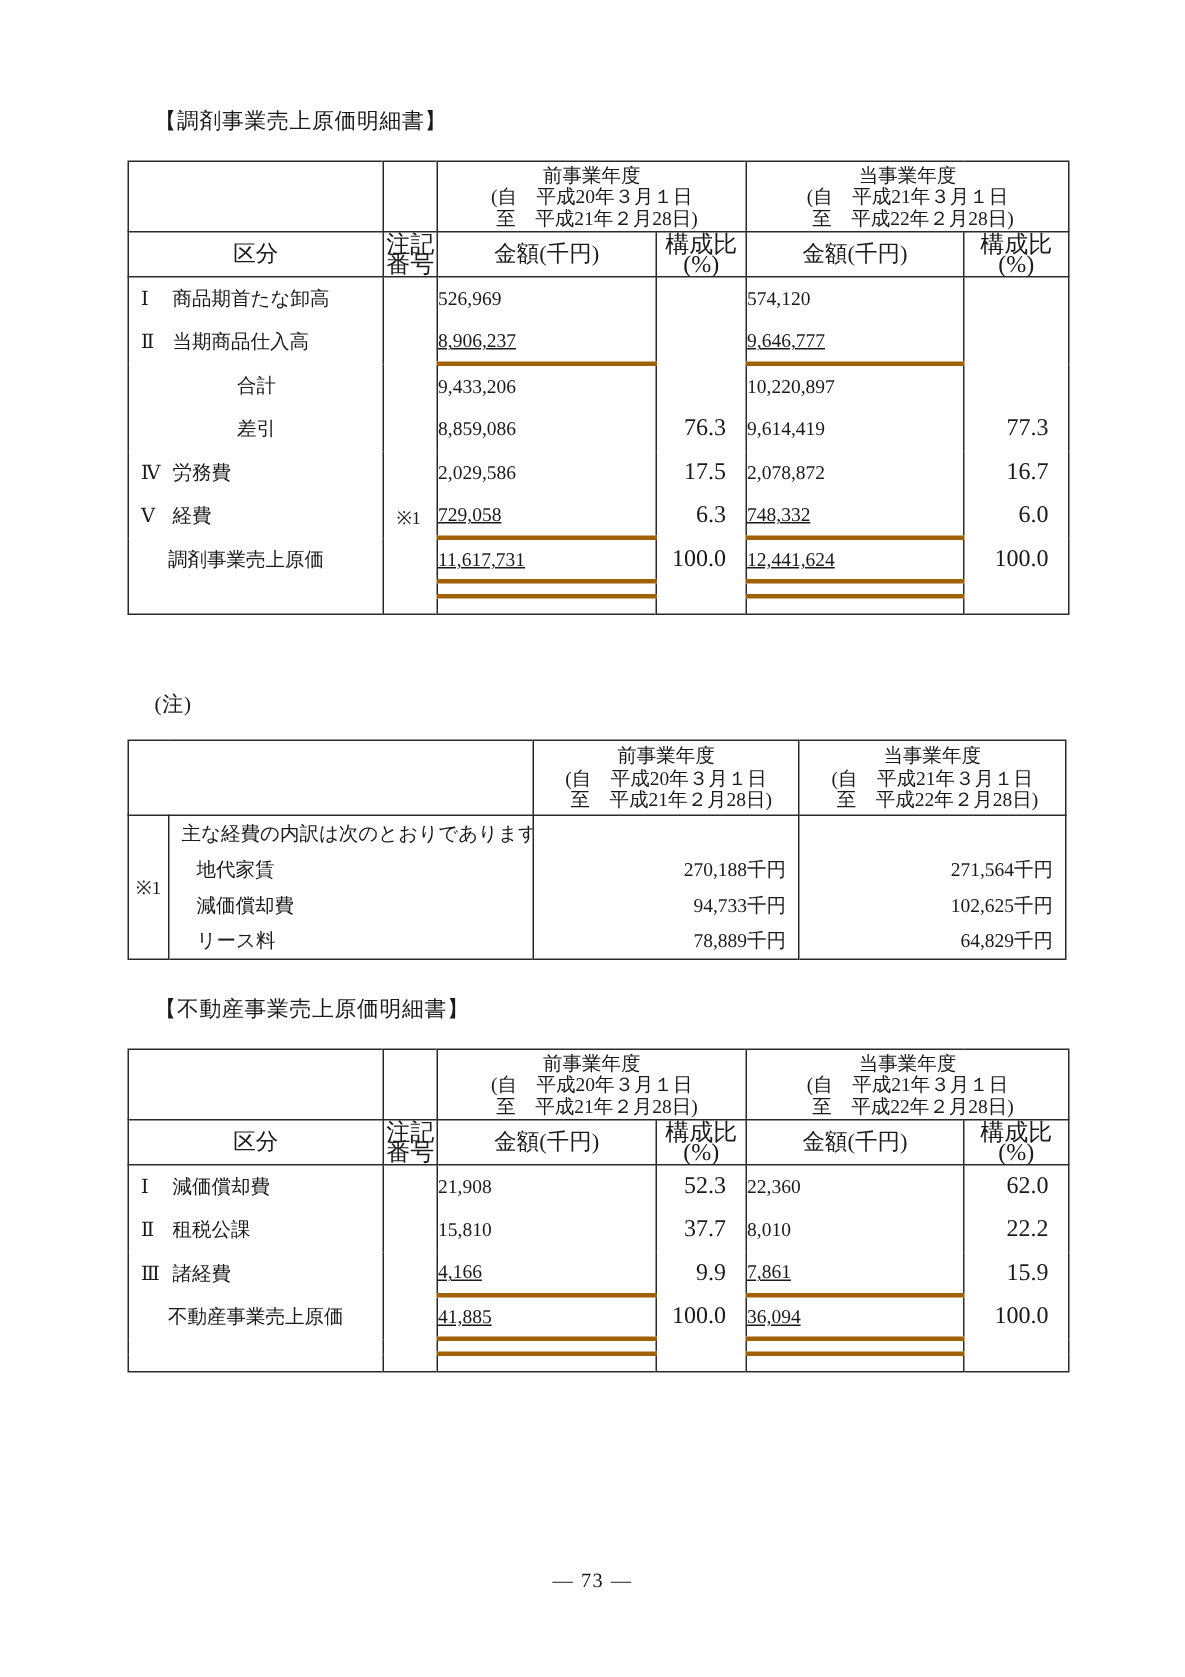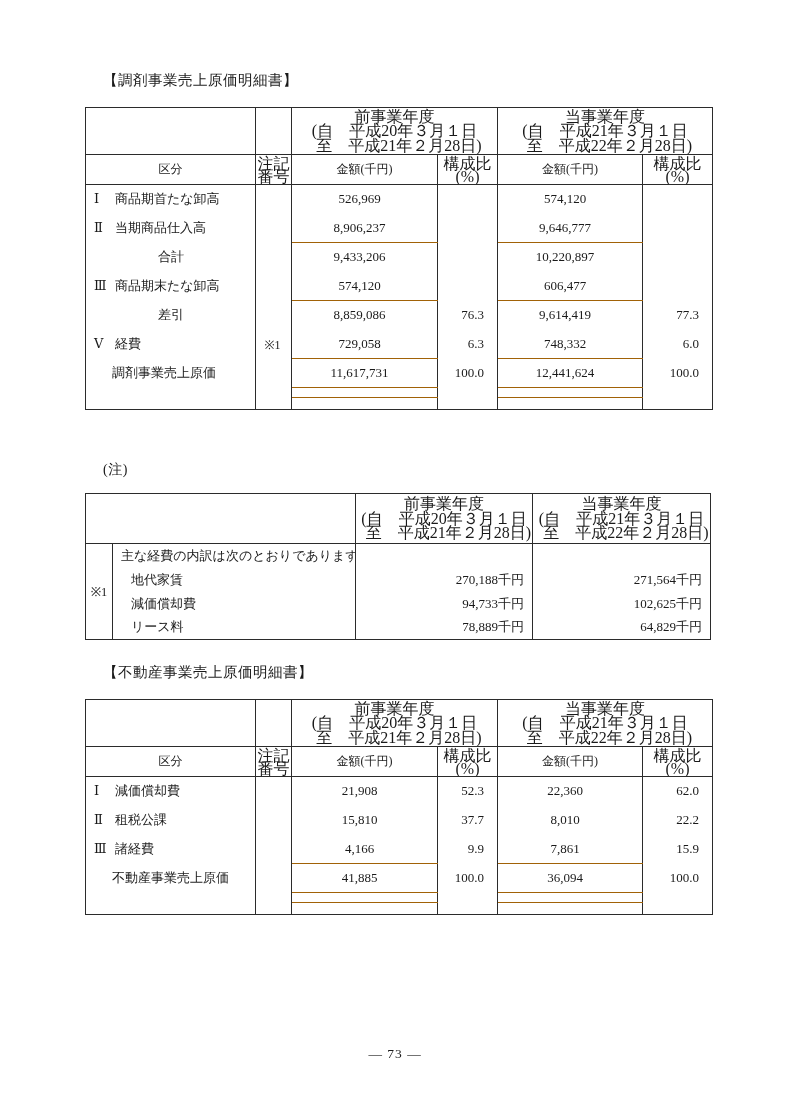--- a/index.html
+++ b/index.html
@@ -25,34 +25,34 @@
 
   
   .cost-table { left: 85px; width: 627px; border: 1px solid #2b2b2b; }
   #table1 { top: 107px; }
   #table2 { top: 699px; }
 
   .cost-table tr.hr1 td { height: 47px; border-bottom: 1px solid #2b2b2b; }
   .cost-table tr.hr2 td { height: 30px; border-bottom: 1px solid #2b2b2b; }
   .cost-table tr.dr  td { height: 29px; }
 
-  .hcell { text-align: center; font-size: 12px; }
+  .hcell { text-align: center; font-size: 15px; }
   .h2line { text-align: center; font-size: 16px; line-height: 13px; }
-  .period { text-align: center; font-size: 16px; line-height: 14.5px; padding-top: 1px; }
+  .period { text-align: center; font-size: 13px; line-height: 14.5px; padding-top: 1px; }
   .period .p-range { display: inline-block; text-align: center; }
   .period .p-to { margin-left: 0.55em; }
 
   td.lbl { padding-left: 8px; white-space: nowrap; }
   td.lbl .rn { display: inline-block; width: 21px; }
   td.lbl.sub { padding-left: 72px; }
   td.lbl.tot { padding-left: 26px; }
   td.noteref { text-align: center; font-size: 12px; padding-right: 2px; }
-  td.amt { text-align: center; padding-right: 10px; font-size: 13px; }
-  td.pct { text-align: right; padding-right: 13px; font-size: 13px; }
-  td.u { border-bottom: 1px solid #a16207; }
+  td.amt { text-align: left; padding-right: 10px; font-size: 13px; }
+  td.pct { text-align: right; padding-right: 13px; font-size: 16px; }
+  td.u { border-bottom: 3px solid #a16207; text-decoration: underline; }
 
   .cost-table tr.ghost1 td { height: 10px; }
   .cost-table tr.ghost2 td { height: 12px; }
 
   
   #note-table { left: 85px; top: 493px; width: 625px; border: 1px solid #2b2b2b; }
   #note-table tr.hr td { height: 50px; border-bottom: 1px solid #2b2b2b; }
   #note-table tr.nr td { height: 24px; }
   #note-table td.ref { text-align: center; font-size: 12.5px; }
   #note-table td.nlbl { padding-left: 8px; white-space: nowrap; }
@@ -134,34 +134,34 @@
     </tr>
     <tr class="dr">
       <td class="lbl sub"><span>合計</span></td>
       <td class="noteref"></td>
       <td class="amt">9,433,206</td>
       <td class="pct"></td>
       <td class="amt">10,220,897</td>
       <td class="pct"></td>
     </tr>
     <tr class="dr">
-      <td class="lbl"><span class="rn">Ⅲ</span><span>商品期末たな卸高</span></td>
-      <td class="noteref"></td>
-      <td class="amt u">574,120</td>
-      <td class="pct"></td>
-      <td class="amt u">606,477</td>
-      <td class="pct"></td>
-    </tr>
-    <tr class="dr">
       <td class="lbl sub"><span>差引</span></td>
       <td class="noteref"></td>
       <td class="amt">8,859,086</td>
       <td class="pct">76.3</td>
       <td class="amt">9,614,419</td>
       <td class="pct">77.3</td>
+    </tr>
+    <tr class="dr">
+      <td class="lbl"><span class="rn">Ⅳ</span><span>労務費</span></td>
+      <td class="noteref"></td>
+      <td class="amt">2,029,586</td>
+      <td class="pct">17.5</td>
+      <td class="amt">2,078,872</td>
+      <td class="pct">16.7</td>
     </tr>
     <tr class="dr">
       <td class="lbl"><span class="rn">Ⅴ</span><span>経費</span></td>
       <td class="noteref">※1</td>
       <td class="amt u">729,058</td>
       <td class="pct">6.3</td>
       <td class="amt u">748,332</td>
       <td class="pct">6.0</td>
     </tr>
     <tr class="dr">

